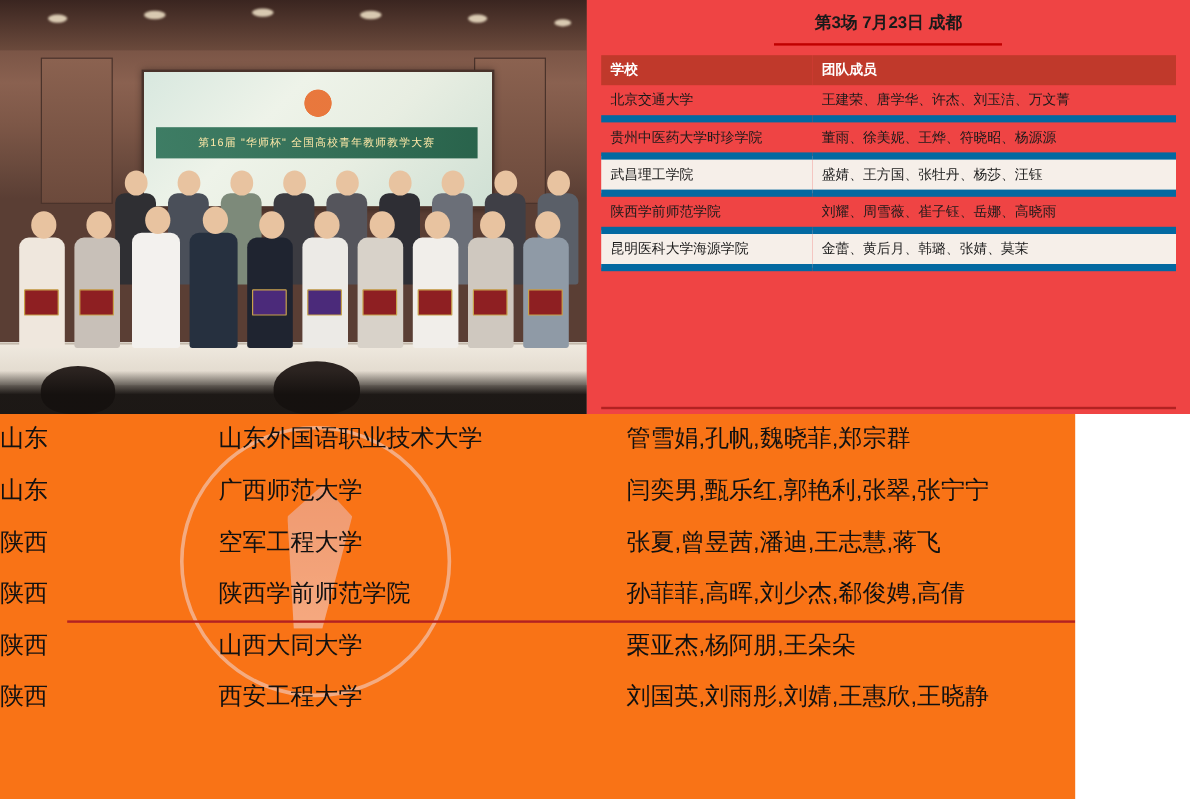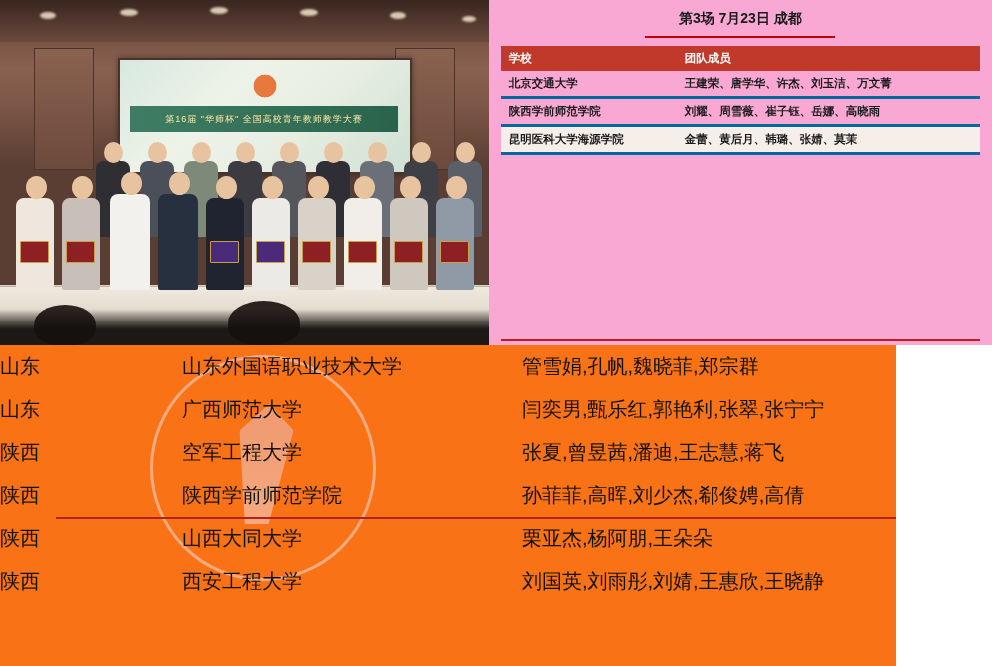--- a/index.html
+++ b/index.html
@@ -129,21 +129,21 @@
     background: linear-gradient(to bottom, rgba(25,20,18,0), rgba(20,16,14,.95) 55%);
   }
 
   
   .table-panel {
     width: 531px;
     height: 345px;
     padding: 0 12px;
     box-sizing: border-box;
     position: relative;
-    background: #f9a8d4;
+    background: #ef4444;
   }
   .session-title {
     text-align: center;
     font-size: 14px;
     font-weight: bold;
     color: #1a1a1a;
     padding: 10px 0 6px 0;
     position: relative;
   }
   .title-underline {
@@ -162,24 +162,23 @@
     background: #c0392b;
     color: #ffffff;
     font-weight: bold;
     text-align: left;
     padding: 5px 8px;
     font-size: 11.5px;
   }
   table.award th.col-school { width: 160px; }
   table.award td {
     padding: 5px 8px;
-    border-bottom: 3px solid #0369a1;
+    border-bottom: 6px solid #0369a1;
     vertical-align: middle;
     white-space: nowrap;
-    font-weight: bold;
   }
   table.award tr.alt td { background: #f6efe9; }
   .table-bottom-rule {
     position: absolute;
     left: 12px;
     right: 12px;
     bottom: 4px;
     height: 2px;
     background: #b22222;
   }
@@ -331,20 +330,28 @@
           <th class="col-school">学校</th>
           <th>团队成员</th>
         </tr>
       </thead>
       <tbody>
         <tr>
           <td>北京交通大学</td>
           <td>王建荣、唐学华、许杰、刘玉洁、万文菁</td>
         </tr>
         <tr>
+          <td>贵州中医药大学时珍学院</td>
+          <td>董雨、徐美妮、王烨、符晓昭、杨源源</td>
+        </tr>
+        <tr class="alt">
+          <td>武昌理工学院</td>
+          <td>盛婧、王方国、张牡丹、杨莎、汪钰</td>
+        </tr>
+        <tr>
           <td>陕西学前师范学院</td>
           <td>刘耀、周雪薇、崔子钰、岳娜、高晓雨</td>
         </tr>
         <tr class="alt">
           <td>昆明医科大学海源学院</td>
           <td>金蕾、黄后月、韩璐、张婧、莫茉</td>
         </tr>
       </tbody>
     </table>
     <div class="table-bottom-rule"></div>

